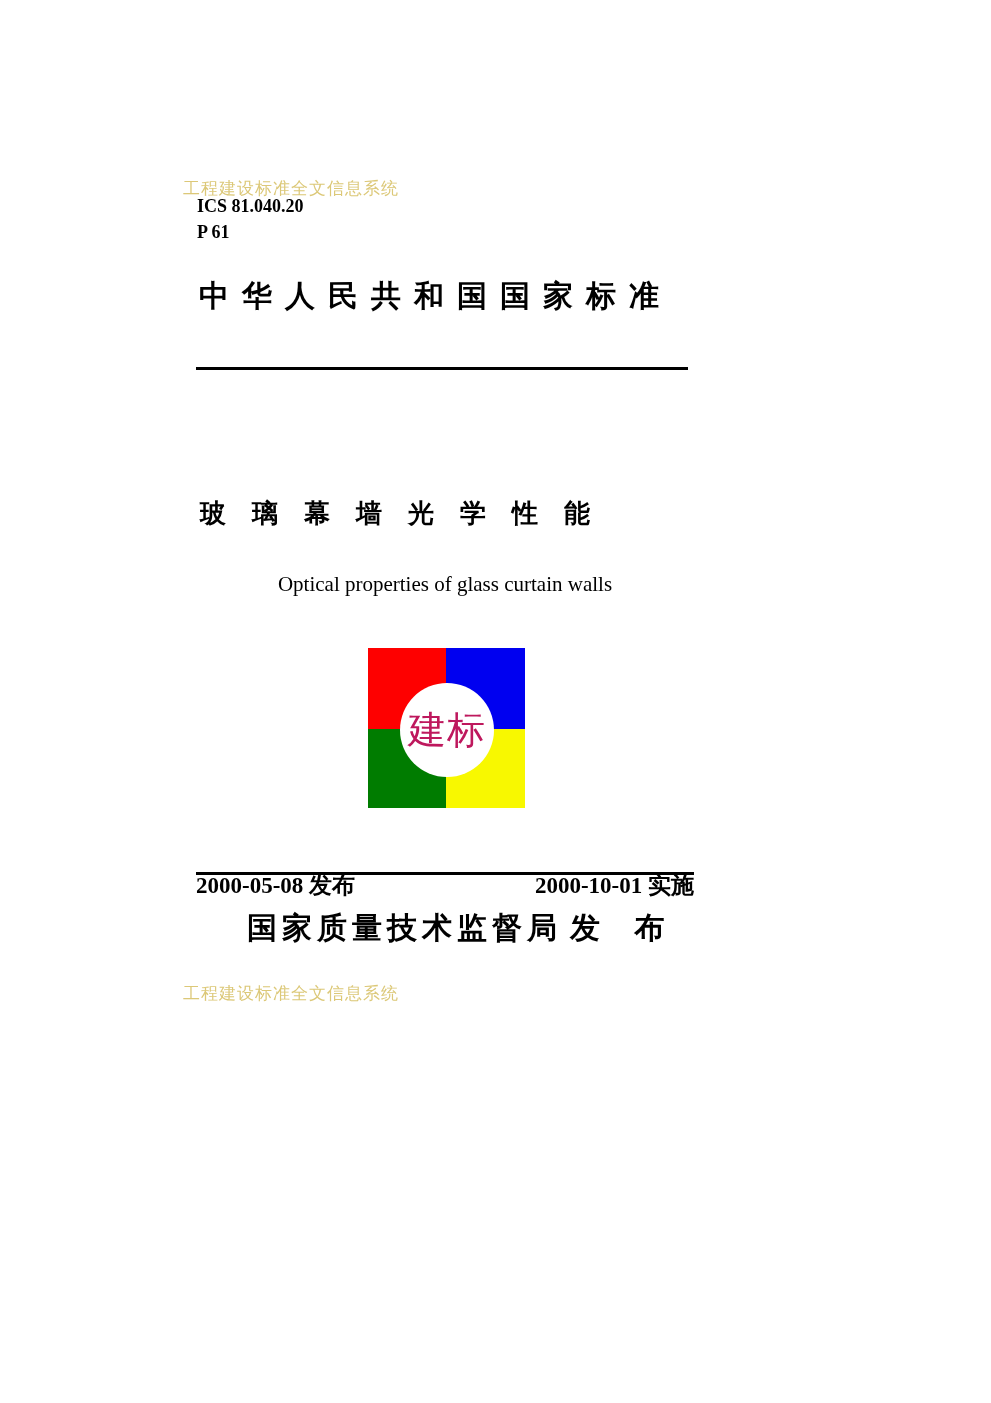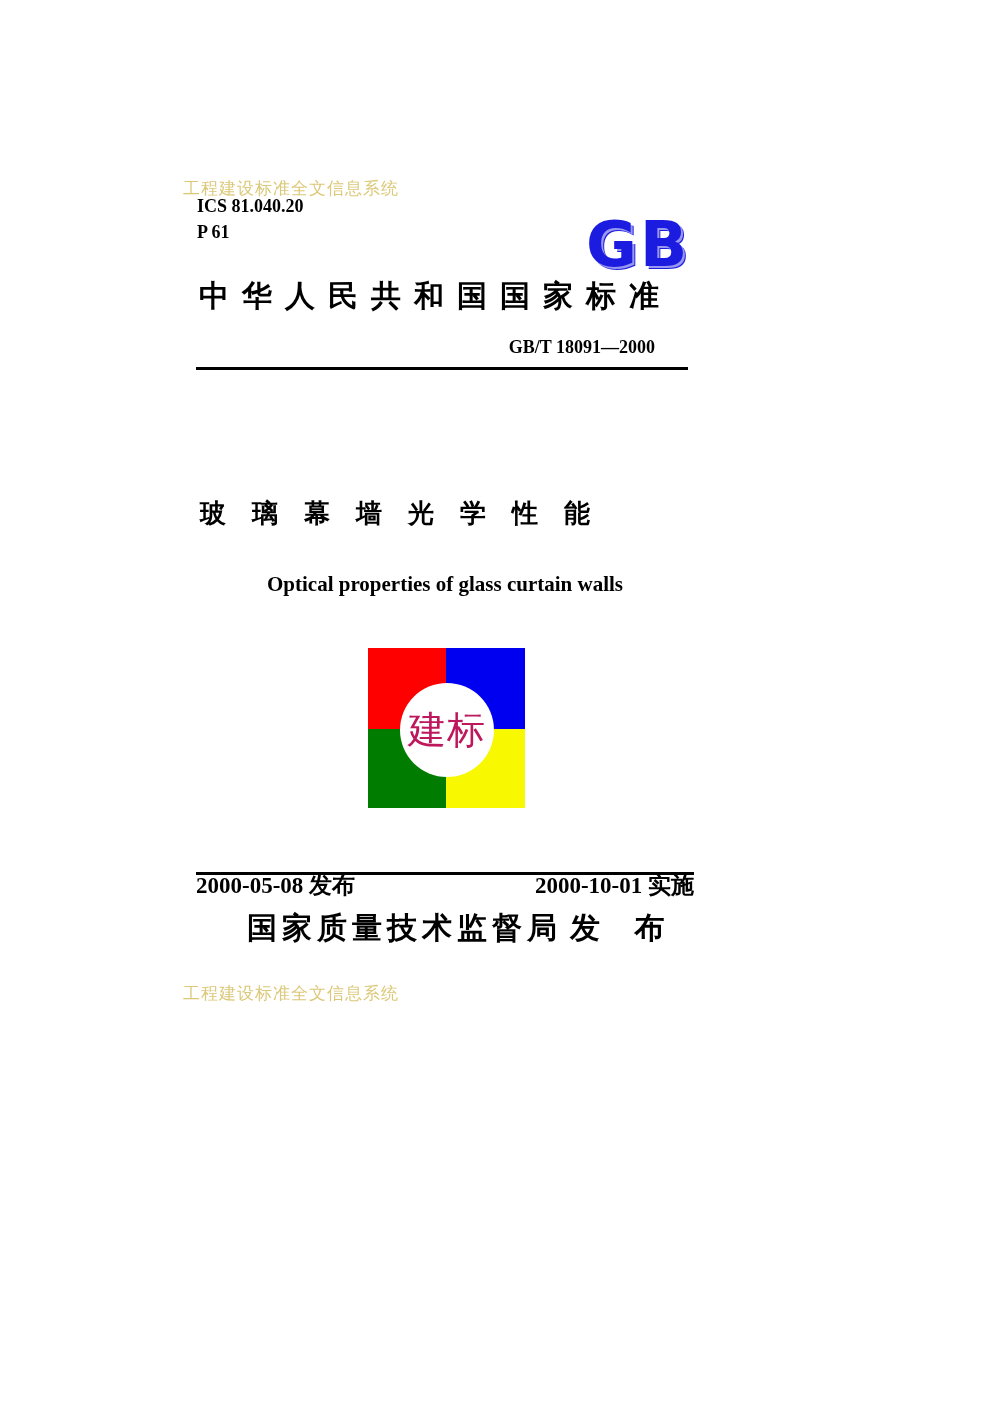--- a/index.html
+++ b/index.html
@@ -80,21 +80,21 @@
     left: 200px; top: 496px;
     font-size: 26px;
     font-weight: bold;
     letter-spacing: 26px;
   }
   .title-en {
     left: 196px; top: 572px;
     width: 498px;
     text-align: center;
     font-family: "Liberation Serif", serif;
-    font-weight: bold;
+    font-weight: normal;
     font-size: 21px;
   }
 
   .emblem {
     left: 368px; top: 648px;
     width: 157px; height: 160px;
   }
   .emblem .quad { position: absolute; }
   .emblem .tl { left: 0; top: 0; width: 78px; height: 81px; background: var(--emblem_red); }
   .emblem .tr { left: 78px; top: 0; width: 79px; height: 81px; background: var(--emblem_blue); }
@@ -169,25 +169,23 @@
 <body>
 
 <div class="page">
 
   <div class="abs sys-banner top">工程建设标准全文信息系统</div>
 
   <div class="abs ics-code">ICS 81.040.20</div>
 
   <div class="abs doc-code">P 61</div>
 
-  <div class="abs gb-logo">GB</div>
 
   <div class="abs std-heading">中华人民共和国国家标准</div>
 
-  <div class="abs std-number">GB/T 18091—2000</div>
 
   <div class="abs header-rule"></div>
 
   <div class="abs title-cn">玻璃幕墙光学性能</div>
 
   <div class="abs title-en">Optical properties of glass curtain walls</div>
 
   <div class="abs emblem">
     <div class="quad tl"></div>
     <div class="quad tr"></div>

